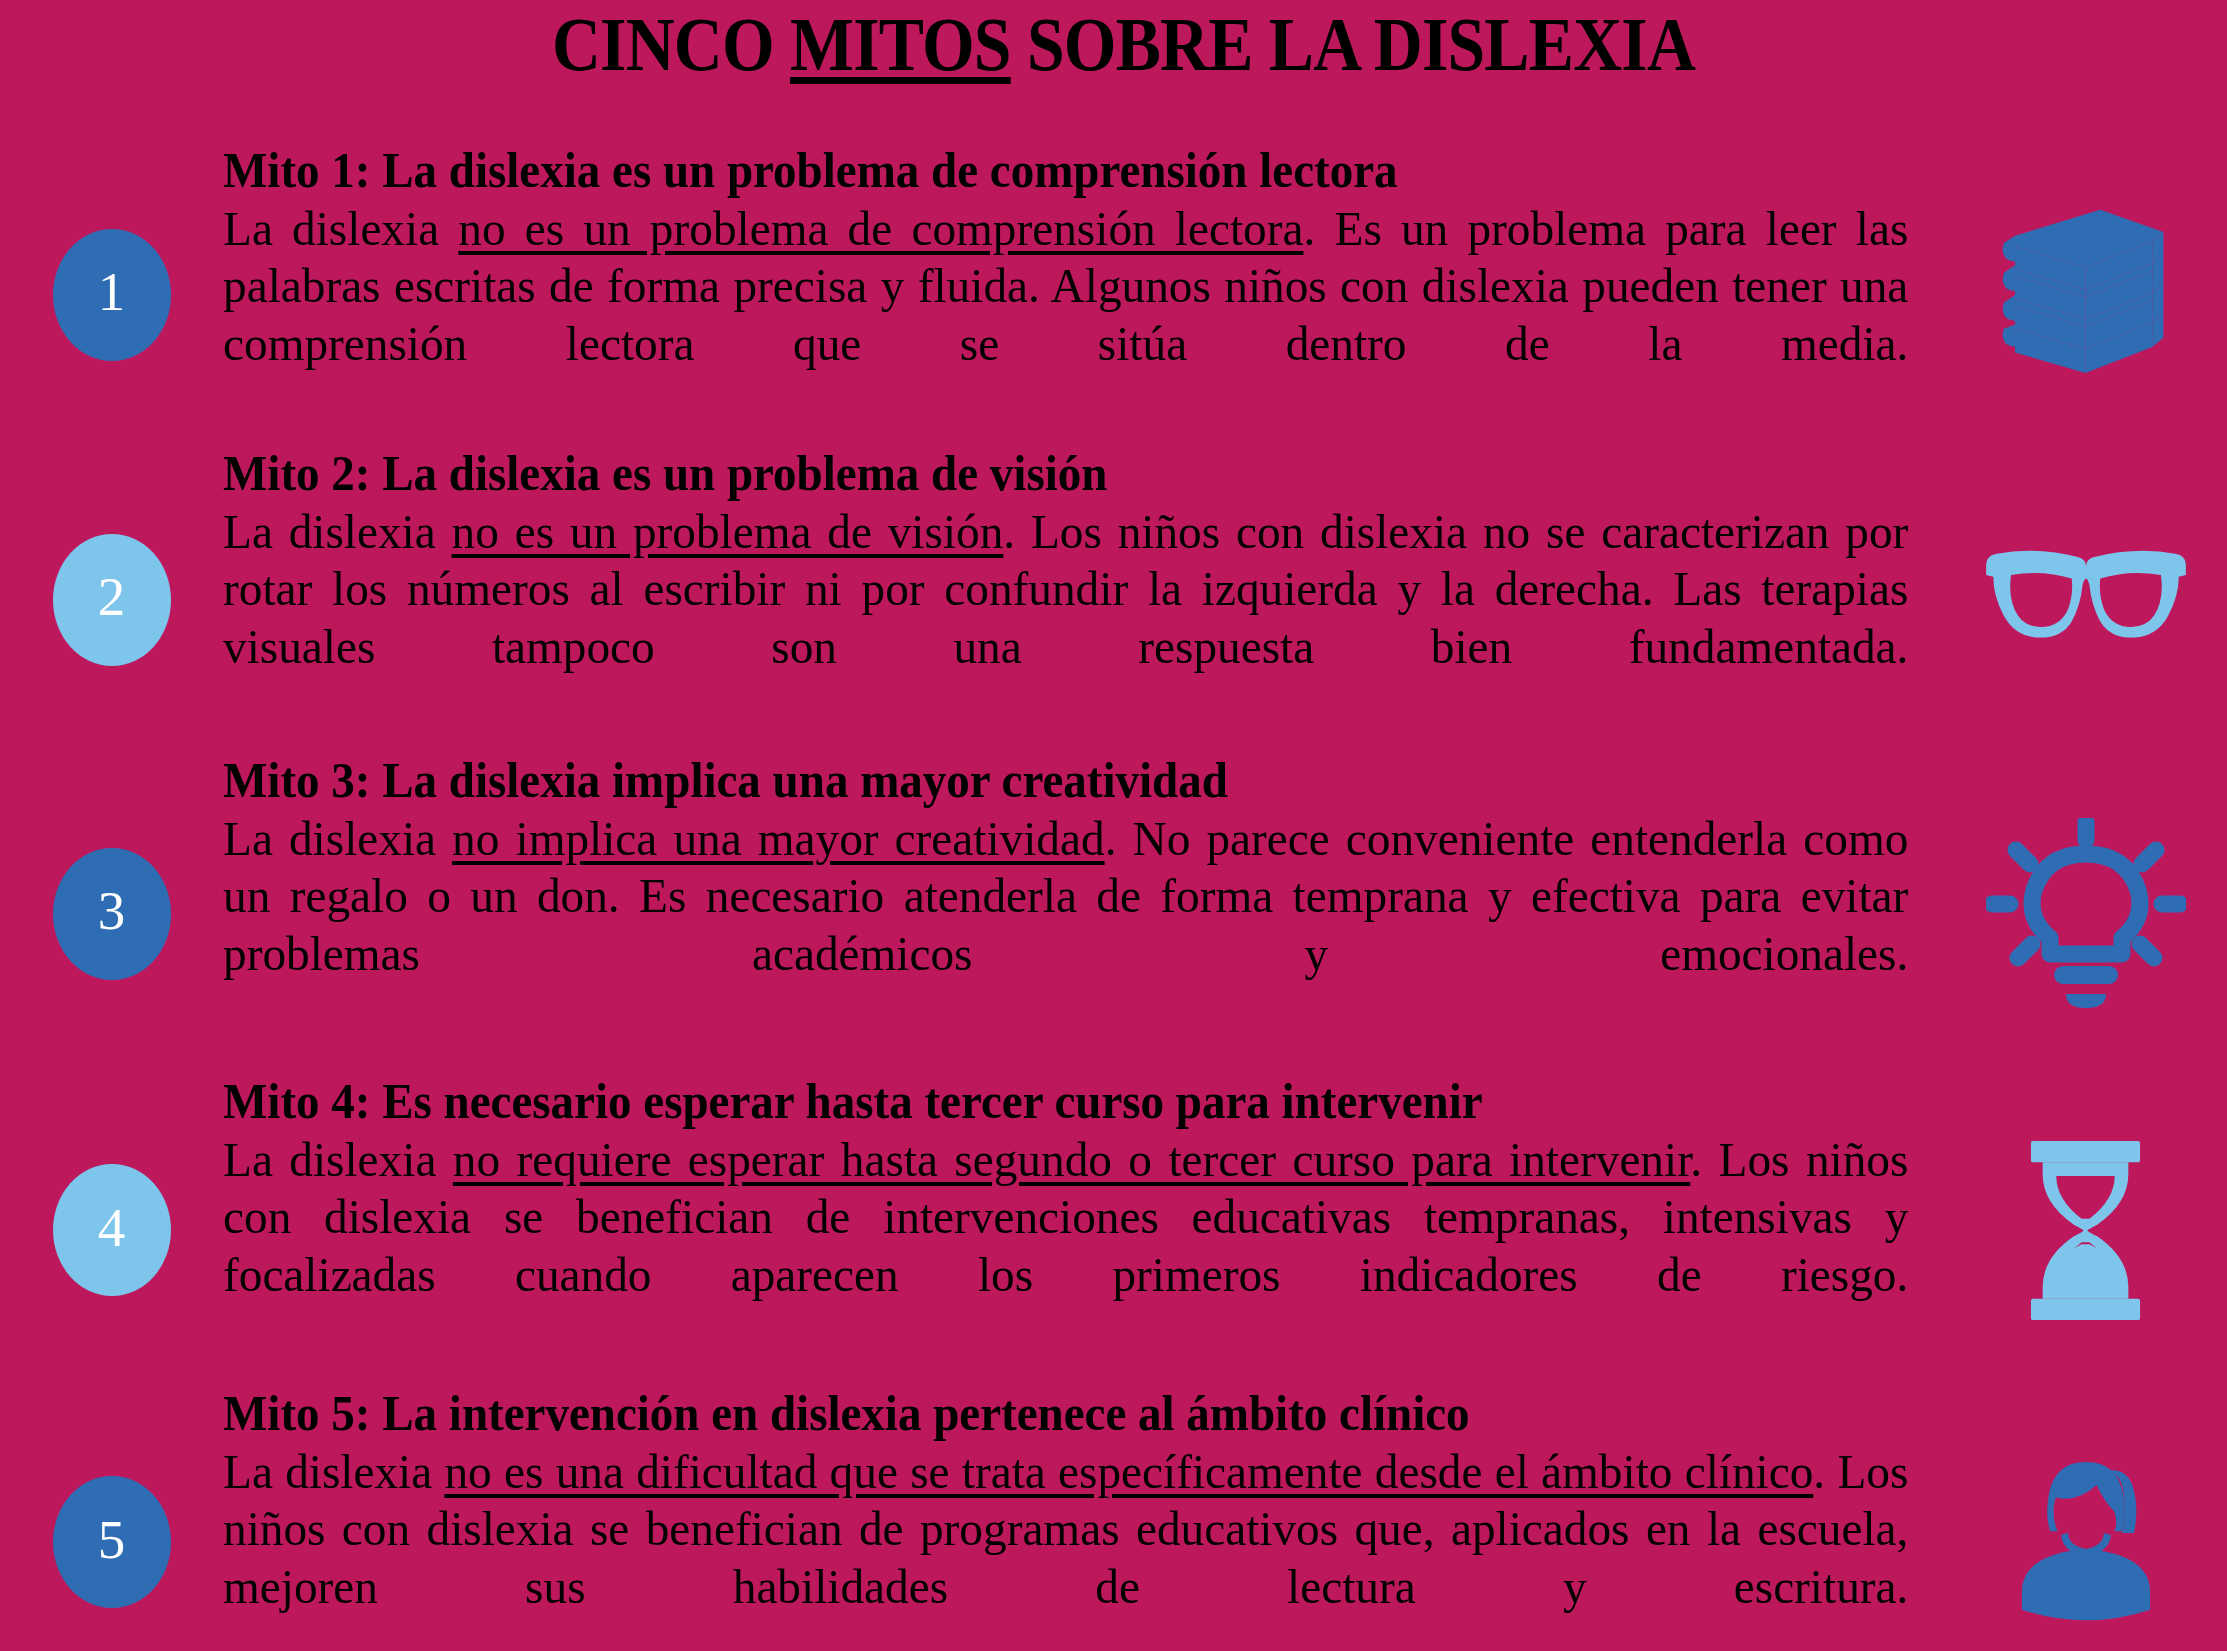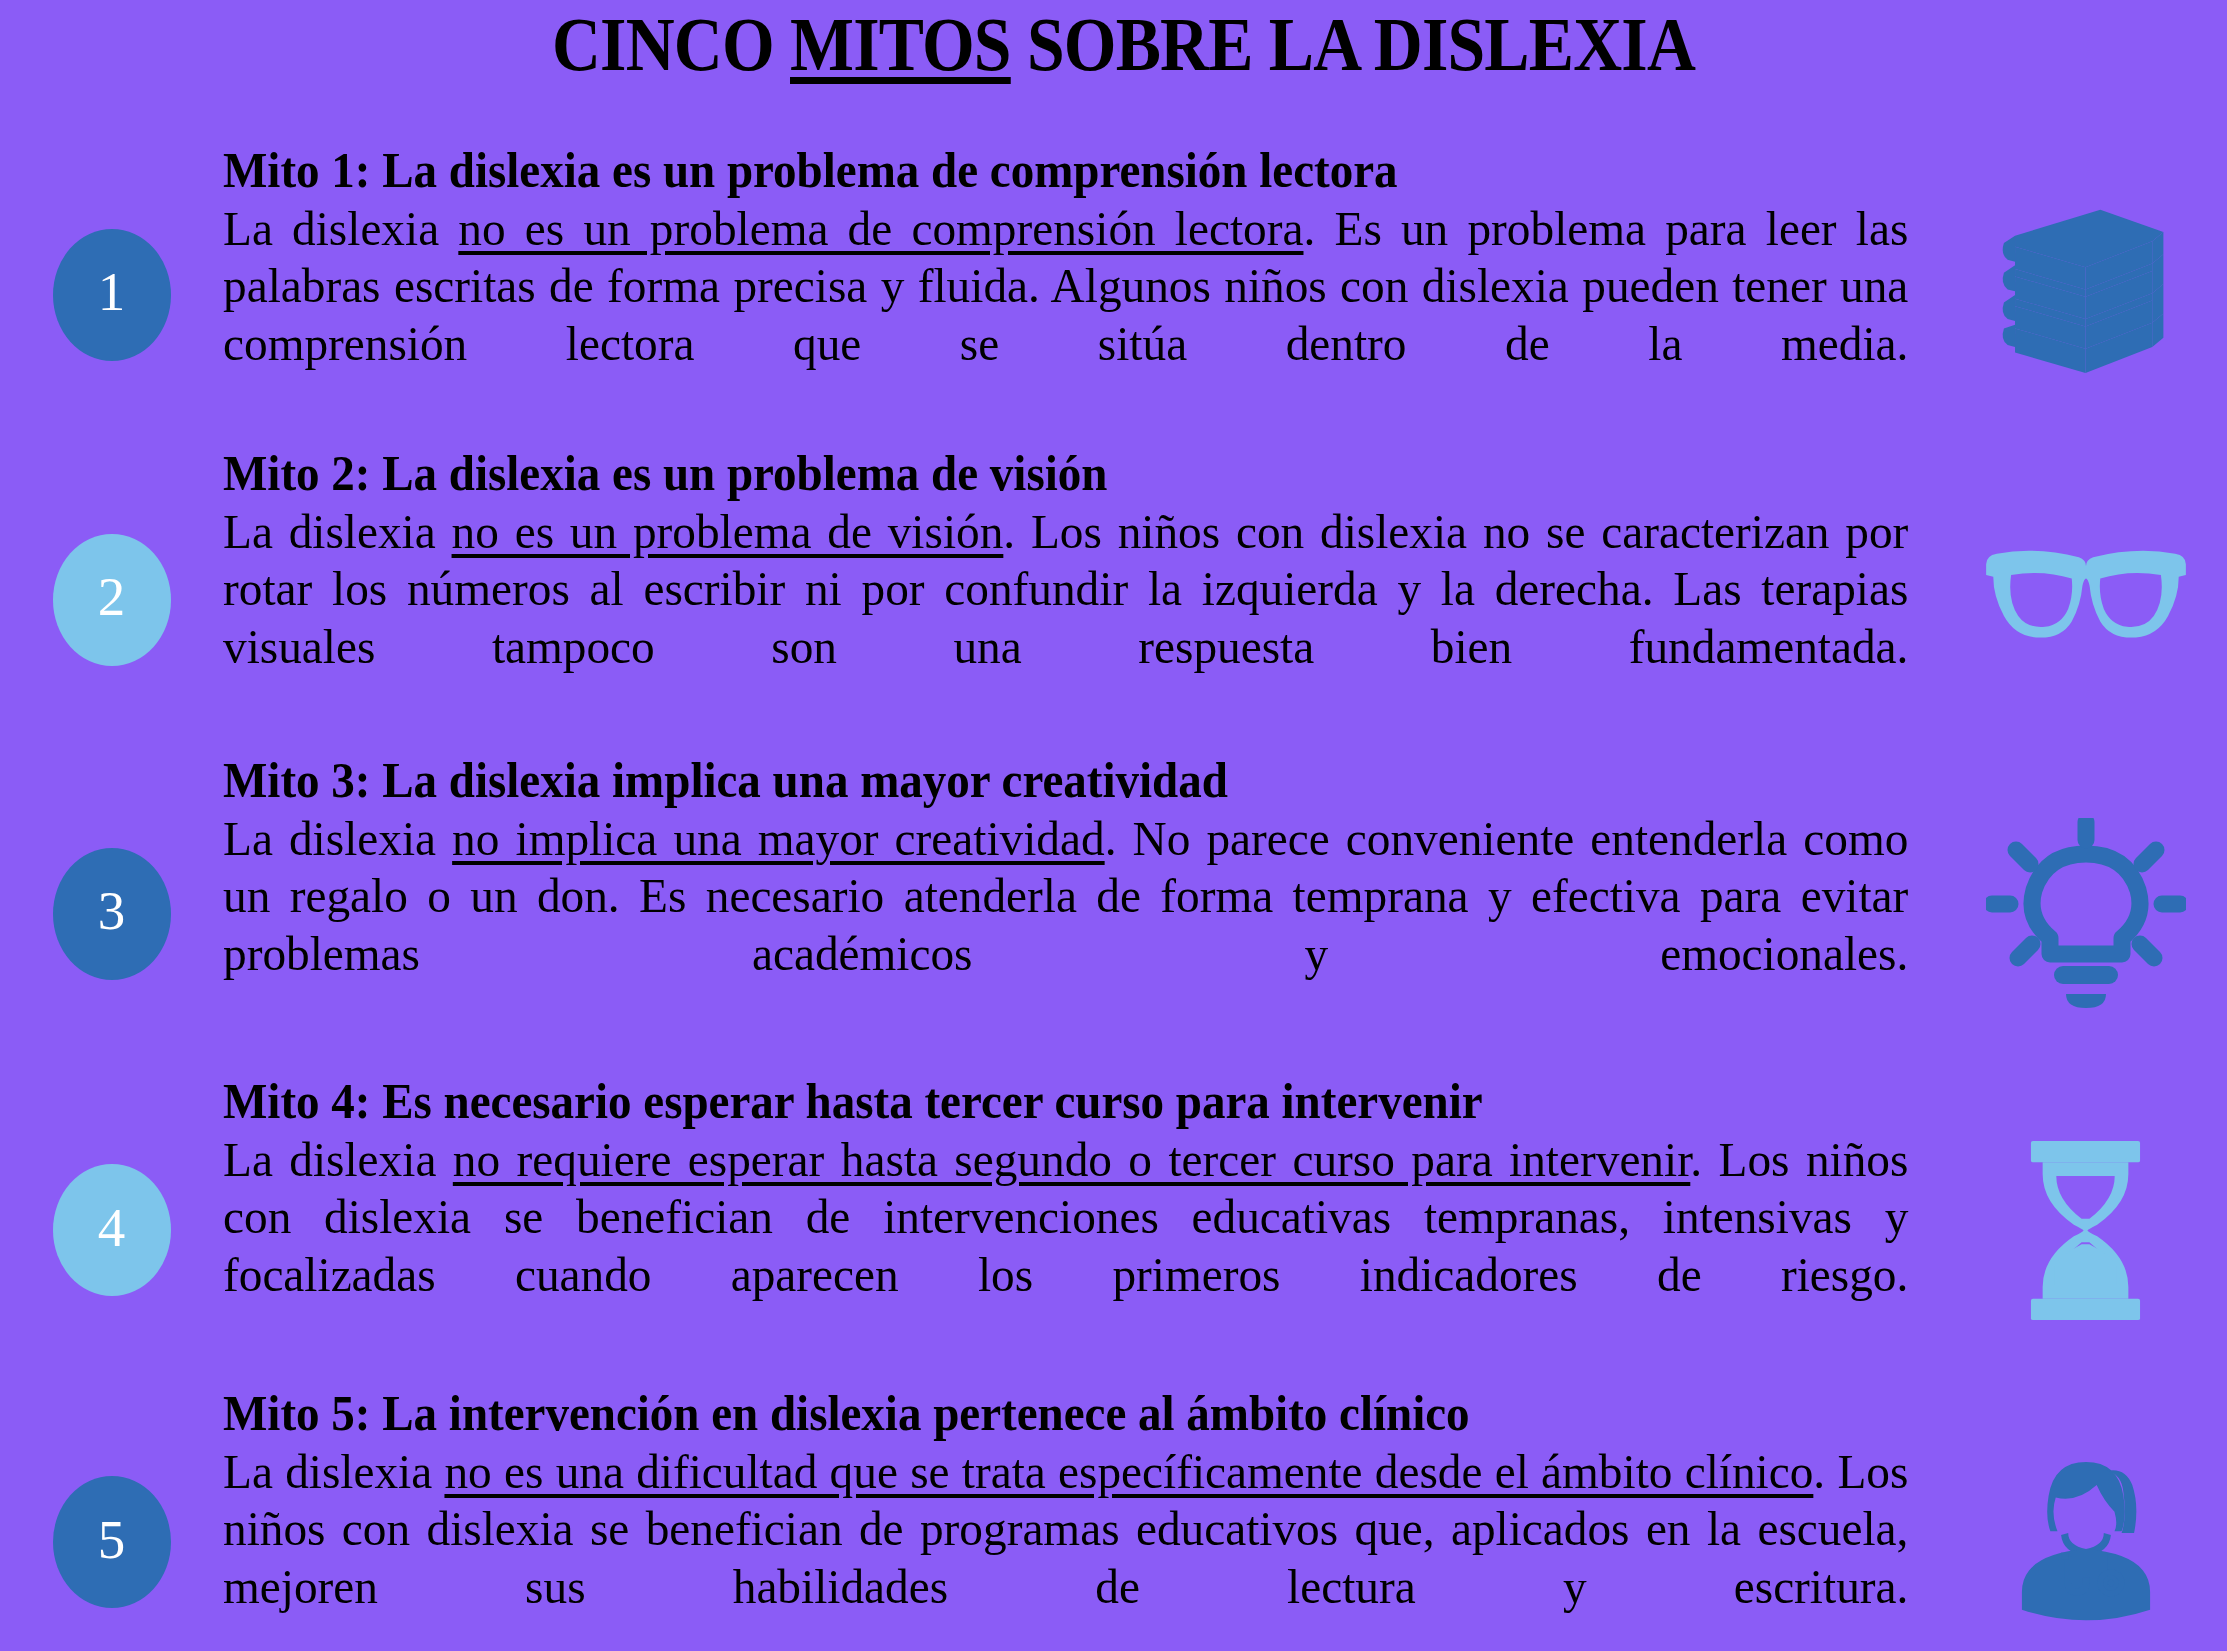--- a/index.html
+++ b/index.html
@@ -12,21 +12,21 @@
     height: 1651px;
     font-family: "Liberation Serif", "DejaVu Serif", serif;
     color: #000000;
     overflow: hidden;
   }
 
   .page {
     position: relative;
     width: 2228px;
     height: 1651px;
-    background: #8b5cf6;
+    background: #be185d;
     box-sizing: border-box;
   }
 
   
   .title-wrap {
     position: absolute;
     top: 5.3px;
     left: 0;
     width: 2228px;
     text-align: center;

